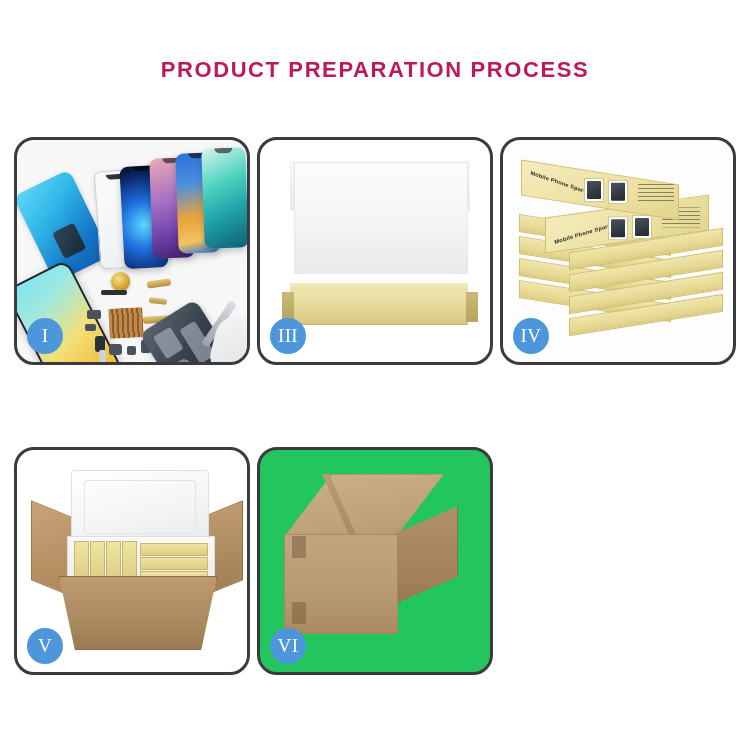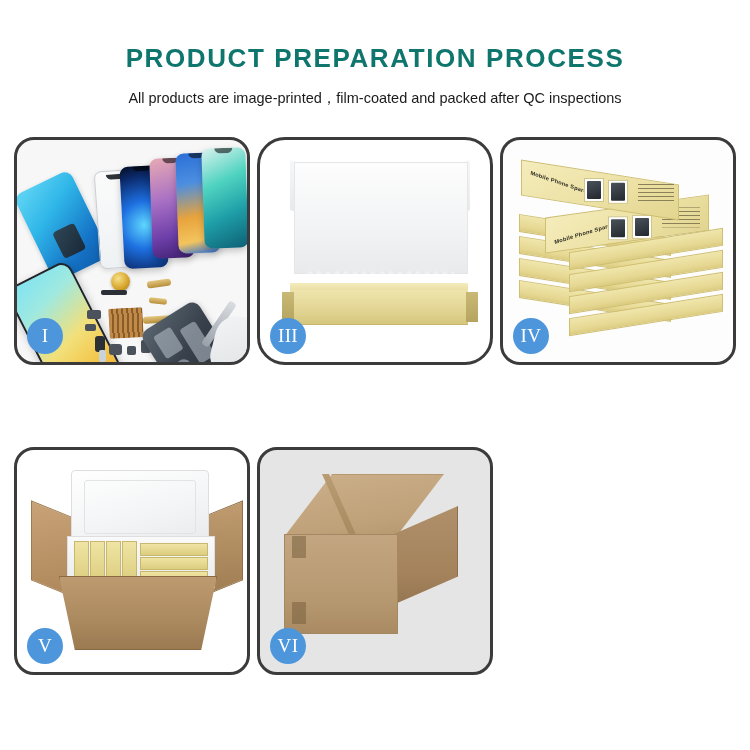--- a/index.html
+++ b/index.html
@@ -16,26 +16,26 @@
   }
 
   
   .header {
     width: 750px;
     padding-top: 38px;
     text-align: center;
   }
   .title {
     font-family: "Liberation Sans", sans-serif;
-    font-size: 26px;
+    font-size: 22px;
     font-weight: 700;
     letter-spacing: 1.6px;
-    color: #0f766e;
+    color: #be185d;
     line-height: 40px;
-    margin: 0;
+    margin: 12px;
     white-space: nowrap;
   }
   .subtitle {
     font-family: "Liberation Sans", sans-serif;
     font-size: 14.5px;
     font-weight: 400;
     color: #1a1a1a;
     line-height: 20px;
     margin: 10px 0 0 0;
     white-space: nowrap;
@@ -281,21 +281,21 @@
     background-position: 0 0, 0.8px 0.8px;
     mix-blend-mode: normal;
   }
   .p2 .bag-sheen {
     position: absolute;
     inset: 0;
     background: linear-gradient(118deg, rgba(255,255,255,.55) 0%, rgba(255,255,255,0) 34%, rgba(255,255,255,0) 64%, rgba(255,255,255,.45) 100%);
   }
 
   
-  .p3 { background: #ffffff; border-radius: 28px; }
+  .p3 { background: #ffffff; }
   .p3 .lid {
     position: absolute;
     left: 34px; top: 22px;
     width: 172px; height: 110px;
     background: linear-gradient(180deg,#fdfdfd 0%,#f2f3f4 60%,#e8eaec 100%);
     border: 1px solid #e4e6e8;
   }
   .p3 .lid-l {
     position: absolute;
     left: 30px; top: 22px;
@@ -428,21 +428,21 @@
     border: 1px solid #e1e3e5;
     border-radius: 3px;
   }
   .p5 .ybox {
     position: absolute;
     background: linear-gradient(180deg,#f0e4a4,#dccd7e);
     border: 1px solid #c8b86d;
   }
 
   
-  .p6 { background: #e5e5e5; }
+  .p6 { background: #22c55e; }
   .p6 .top {
     position: absolute;
     left: 24px; top: 24px;
     width: 160px; height: 62px;
     background: linear-gradient(170deg,#cbb08a 0%,#bfa179 70%,#b3946b 100%);
     clip-path: polygon(30% 0, 100% 0, 70% 100%, 0 100%);
     border-top: 1px solid #b59870;
   }
   .p6 .seam {
     position: absolute;
@@ -472,21 +472,20 @@
     width: 14px;
     background: rgba(120,96,62,.55);
     border-radius: 1px;
   }
 </style>
 </head>
 <body>
 
 <div class="header">
   <h1 class="title">PRODUCT PREPARATION PROCESS</h1>
-  <p class="subtitle">All products are image-printed，film-coated and packed after QC inspections</p>
 </div>
 
 <div class="grid">
 
   <div class="panel p1">
     <div class="stage">
       <div class="adhesive"></div>
       <div class="glass"></div>
       <div class="ph ph-a"></div>
       <div class="ph ph-b"></div>

